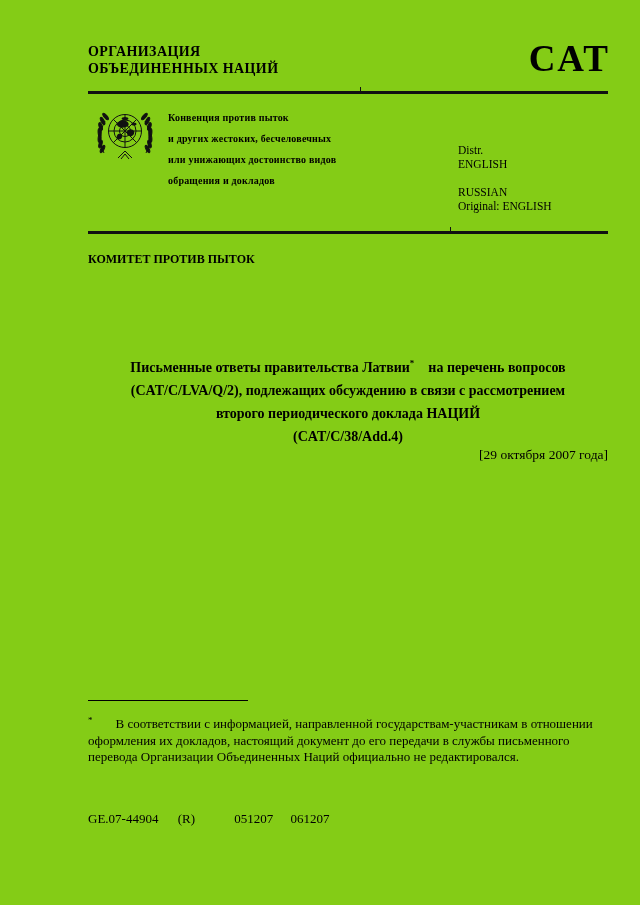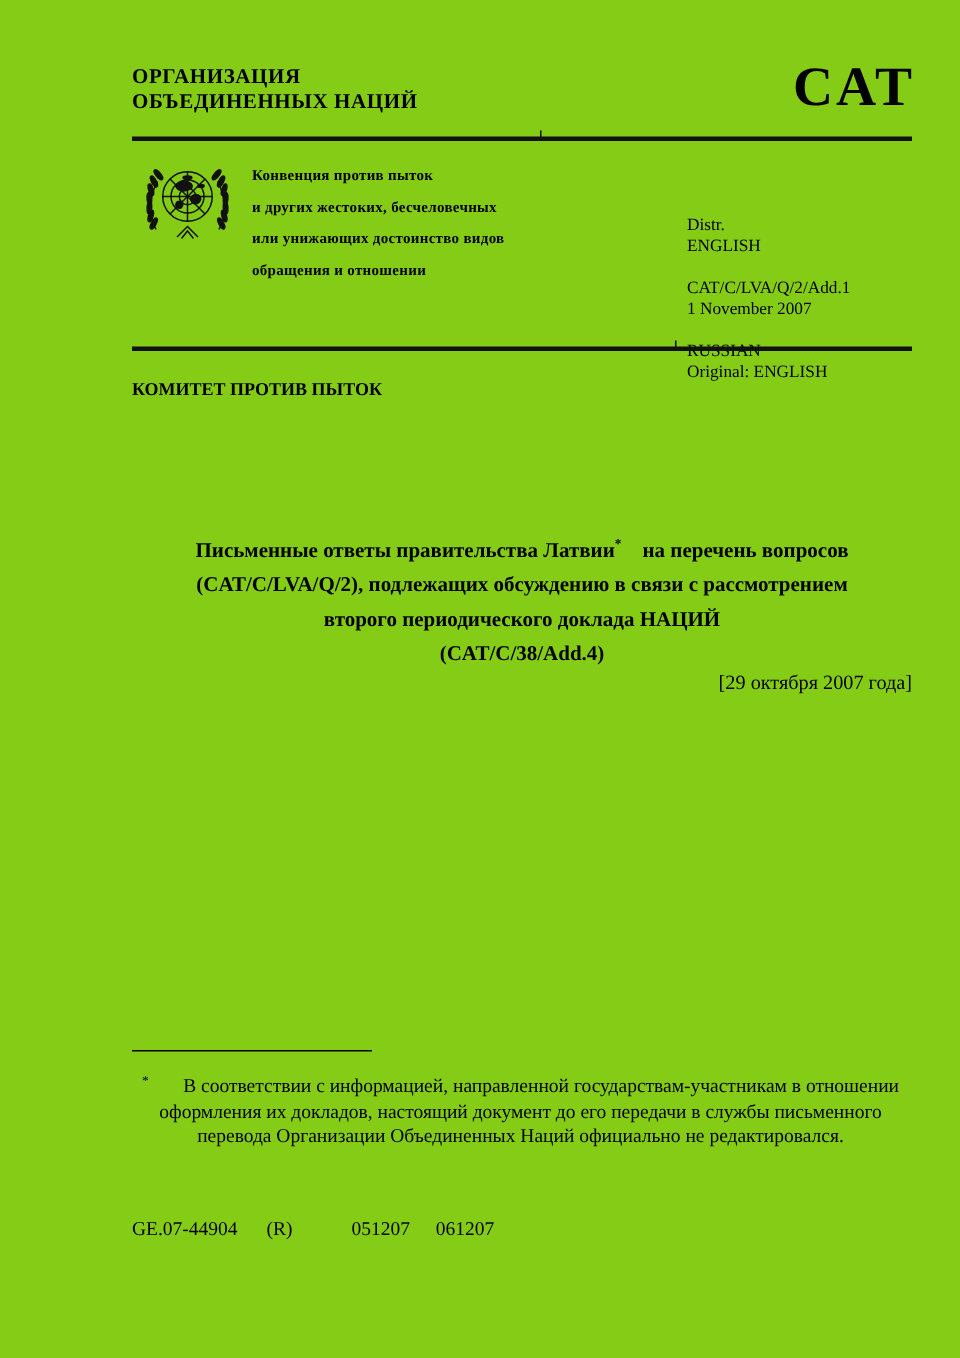--- a/index.html
+++ b/index.html
@@ -53,21 +53,21 @@
   .title-rest{margin-left:14px;}
   
   .date-line{
     position:absolute;right:32px;top:447px;
     font-size:13.5px;text-align:right;
   }
   
   .fn-rule{position:absolute;left:88px;top:700px;width:160px;height:1px;background:#000;}
   .footnote{
     position:absolute;left:88px;right:34px;top:703px;
-    font-size:13px;line-height:16.5px;text-align:center;
+    font-size:13px;line-height:16.5px;text-align:left;
   }
   .footnote sup{font-size:9px;vertical-align:super;margin-right:23px;line-height:0;}
   
   .footer-code{position:absolute;left:88px;top:811px;font-size:13px;white-space:nowrap;}
   .footer-code .p1{margin-right:16px;}
   .footer-code .p2{margin-right:36px;}
   .footer-code .p3{margin-right:14px;}
 </style>
 </head>
 <body>
@@ -122,31 +122,27 @@
         <path d="M28 52 L35 45 L42 52" fill="none"></path>
         <path d="M31 53 L35 48 L39 53" fill="none"></path>
       </g>
     </svg>
   </div>
 
   <div class="convention-title">
     <span>Конвенция против пыток</span>
     <span>и других жестоких, бесчеловечных</span>
     <span>или унижающих достоинство видов</span>
-    <span>обращения и отношении</span>
+    <span>обращения и докладов</span>
   </div>
 
   <div class="distribution">
     <div class="grp">
       <span>Distr.</span>
       <span>ENGLISH</span>
-    </div>
-    <div class="grp">
-      <span>CAT/C/LVA/Q/2/Add.1</span>
-      <span>1 November 2007</span>
     </div>
     <div class="grp">
       <span>RUSSIAN</span>
       <span>Original:  ENGLISH</span>
     </div>
   </div>
 
   <div class="rule rule-2"></div>
   <div class="rule-tick tick-2"></div>
 

